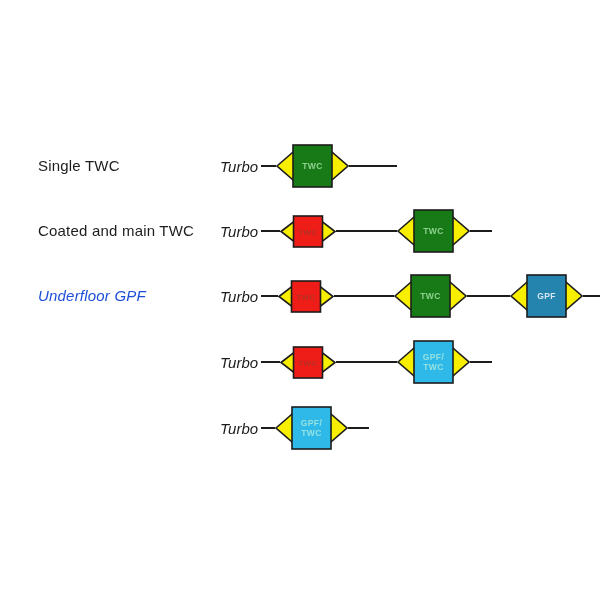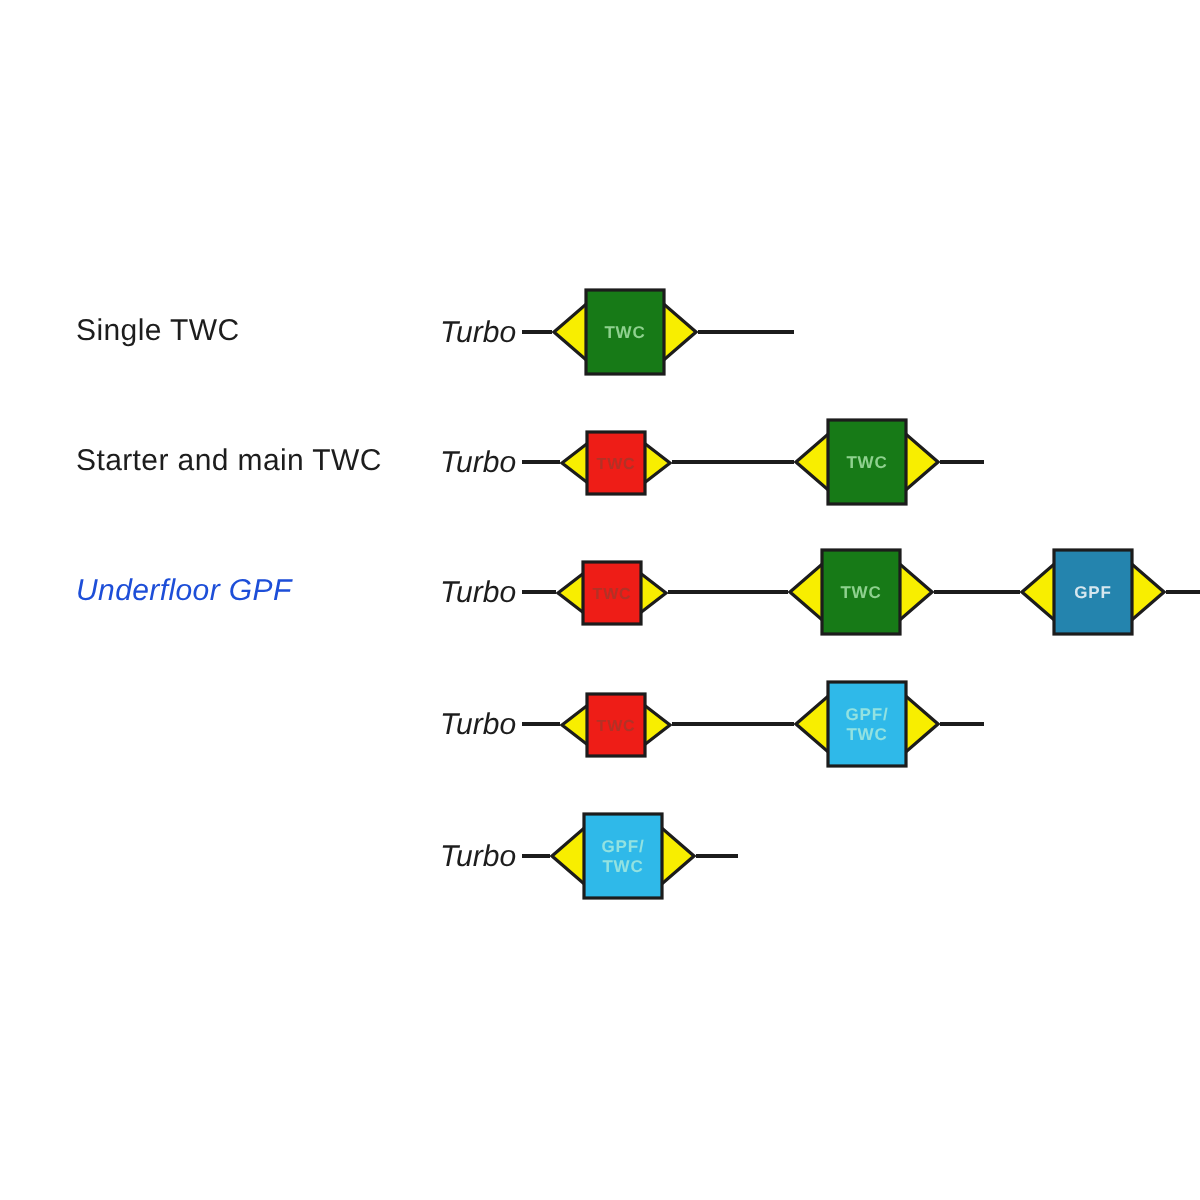--- a/index.html
+++ b/index.html
@@ -48,21 +48,21 @@
     <div class="flow" style="top: 166px;">
       <span class="turbo" style="color: rgb(29, 29, 29);">Turbo</span>
       <div class="pipe" style="width: 15px; background: rgb(28, 28, 28);"></div>
       <svg width="73" height="44" class="converter">
         <polygon points="1,22 20,5.5 53,5.5 72,22 53,38.5 20,38.5" fill="#f8ee00" stroke="#1c1c1c" stroke-width="1.6"></polygon>
         <rect x="17" y="1" width="39" height="42" fill="#177a17" stroke="#1c1c1c" stroke-width="1.6"></rect>
         <text x="36.5" y="25" text-anchor="middle" fill="#8fd18f" font-size="8.5" font-weight="bold" letter-spacing="0.4" font-family="&quot;Liberation Sans&quot;, sans-serif">TWC</text>
       </svg>
       <div class="pipe" style="width: 48px; background: rgb(28, 28, 28);"></div>
     </div>
-    <div class="row-label" style="top: 231px; color: rgb(29, 29, 29);">Starter and main TWC</div>
+    <div class="row-label" style="top: 231px; color: rgb(29, 29, 29);">Coated and main TWC</div>
     <div class="flow" style="top: 231px;">
       <span class="turbo" style="color: rgb(29, 29, 29);">Turbo</span>
       <div class="pipe" style="width: 19px; background: rgb(28, 28, 28);"></div>
       <svg width="56" height="33" class="converter">
         <polygon points="1,16.5 16.5,4.5 39.5,4.5 55,16.5 39.5,28.5 16.5,28.5" fill="#f8ee00" stroke="#1c1c1c" stroke-width="1.6"></polygon>
         <rect x="13.5" y="1" width="29" height="31" fill="#ee1d17" stroke="#1c1c1c" stroke-width="1.6"></rect>
         <text x="28" y="19.5" text-anchor="middle" fill="#b33126" font-size="8" font-weight="bold" letter-spacing="0.4" font-family="&quot;Liberation Sans&quot;, sans-serif">TWC</text>
       </svg>
       <div class="pipe" style="width: 61px; background: rgb(28, 28, 28);"></div>
       <svg width="73" height="44" class="converter">

